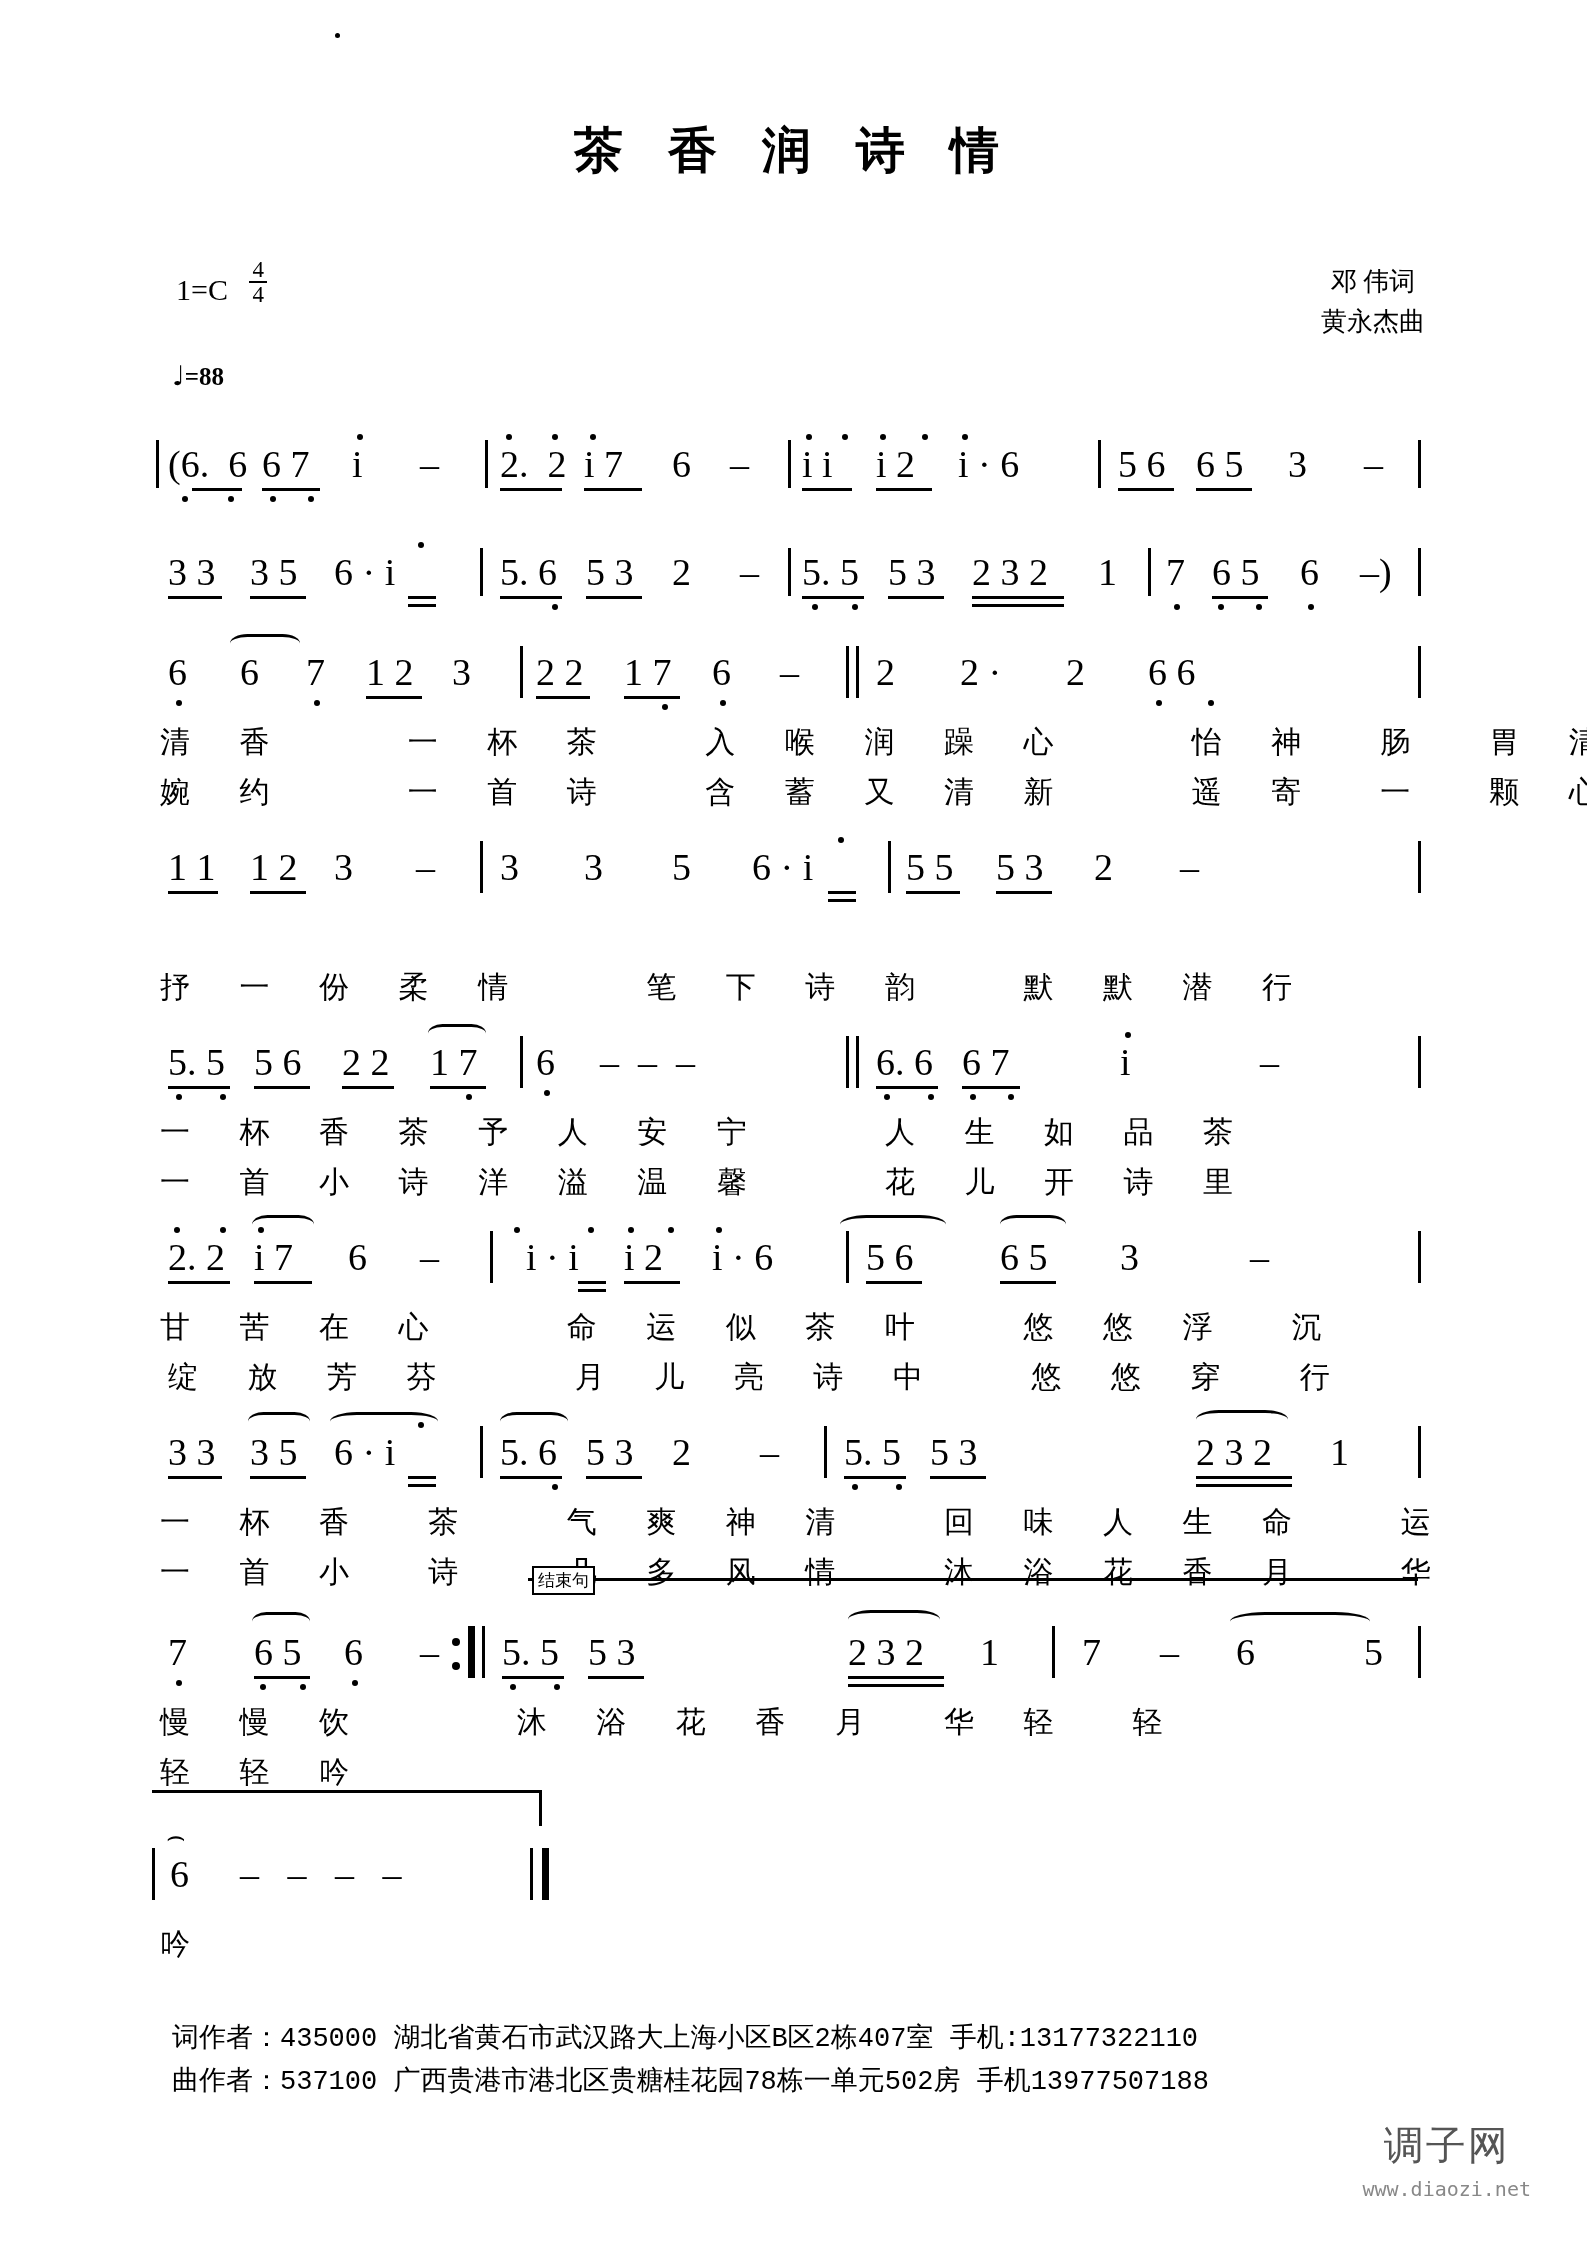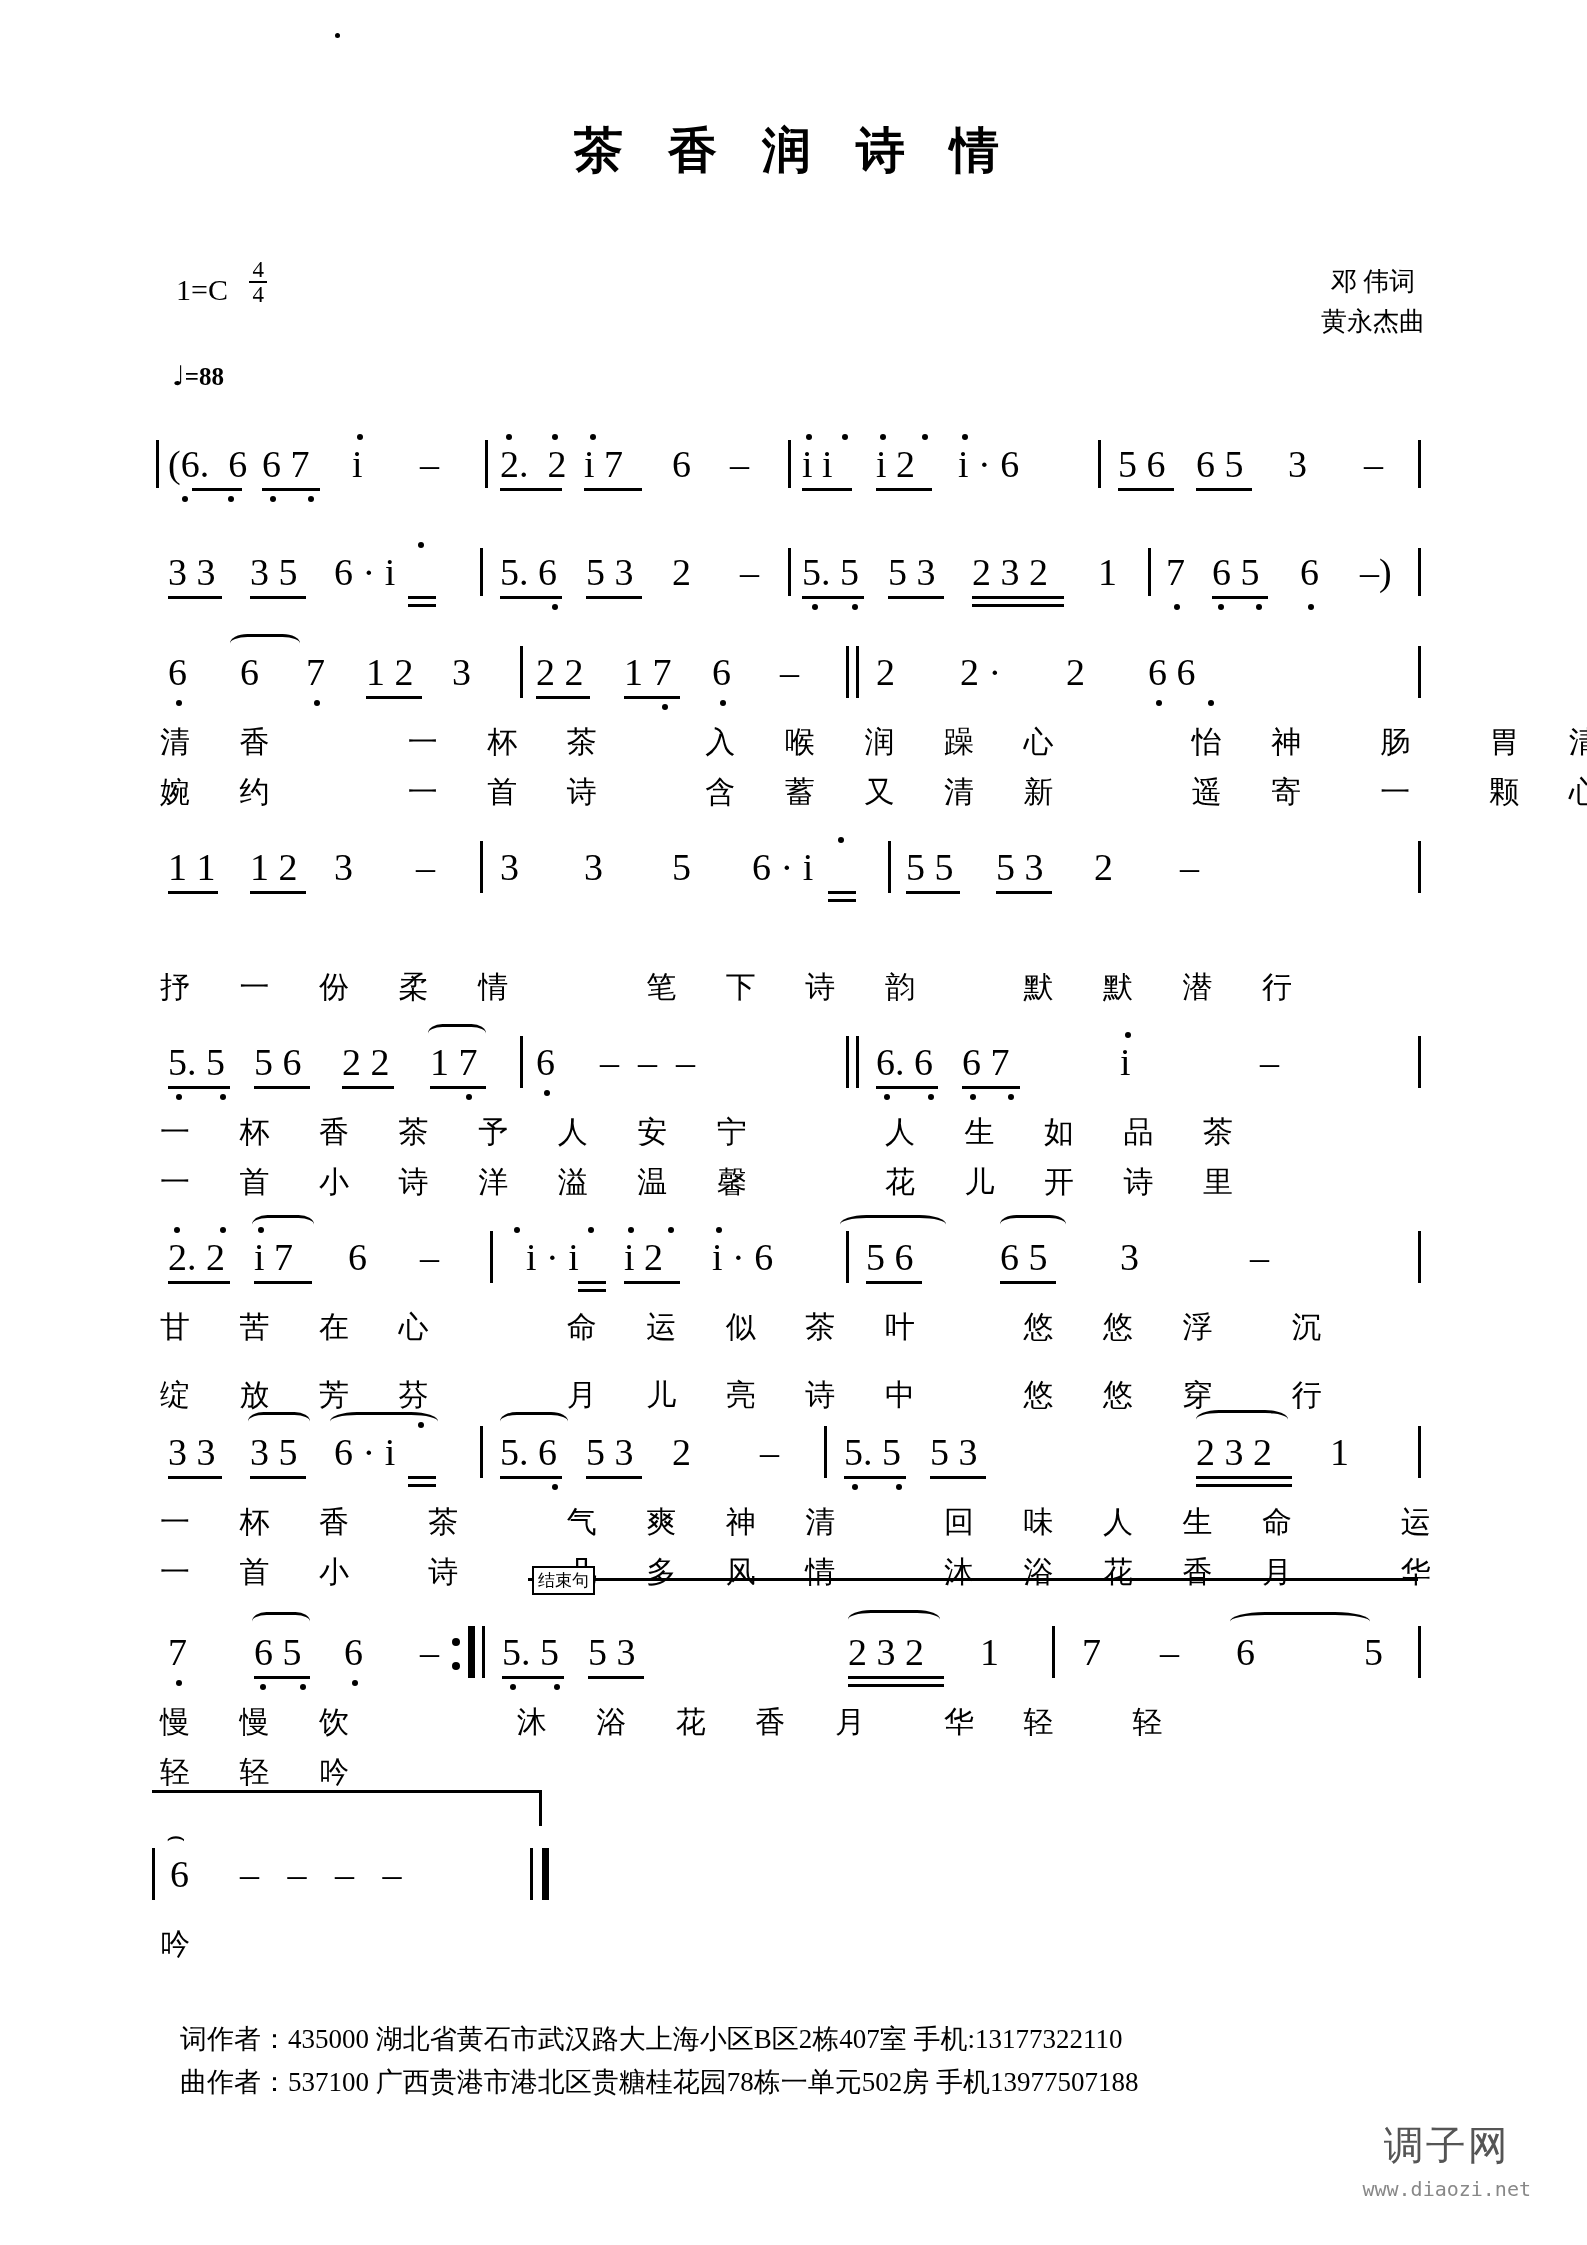--- a/index.html
+++ b/index.html
@@ -48,21 +48,21 @@
 
   
   .boxlbl{position:absolute;border:2px solid #000;font-family:"DejaVu Sans",sans-serif;font-size:17px;padding:1px 4px;background:#fff;}
 
   
   .hline{position:absolute;height:3px;background:#000;}
   .vline{position:absolute;width:3px;background:#000;}
 
   .fermata{position:absolute;font-family:"DejaVu Sans",sans-serif;font-size:30px;}
 
-  .footer{position:absolute;left:180px;top:2018px;font-family:Liberation Serif, serif;font-size:27px;line-height:1.6;}
+  .footer{position:absolute;left:172px;top:2018px;font-family:Liberation Mono, monospace;font-size:27px;line-height:1.6;}
 
   .watermark{position:absolute;right:56px;bottom:44px;text-align:center;}
   .watermark .wm1{font-family:"DejaVu Sans",sans-serif;font-size:40px;color:#555;letter-spacing:2px;}
   .watermark .wm2{font-family:"DejaVu Sans Mono",monospace;font-size:20px;color:#888;margin-top:4px;}
 </style>
 </head>
 <body>
 
 <div class="sheet">
 
@@ -324,21 +324,21 @@
     <div class="n" style="left:866px;top:-8px;">5 6</div>
     <div class="beam" style="left:866px;top:36px;width:56px;"></div>
     <div class="slur" style="left:1000px;top:-30px;width:66px;"></div>
     <div class="n" style="left:1000px;top:-8px;">6 5</div>
     <div class="beam" style="left:1000px;top:36px;width:56px;"></div>
     <div class="n" style="left:1120px;top:-8px;">3</div>
     <div class="n" style="left:1250px;top:-8px;">–</div>
     <div class="bar" style="left:1418px;top:-14px;height:52px;"></div>
 
     <div class="lyr" style="left:160px;top:62px;letter-spacing:20px;">甘 苦 在 心    命 运 似 茶 叶   悠 悠 浮  沉</div>
-    <div class="lyr" style="left:160px;top:112px;letter-spacing:20px;margin-top:18px;">绽 放 芳 芬    月 儿 亮 诗 中   悠 悠 穿  行</div>
+    <div class="lyr" style="left:168px;top:112px;letter-spacing:20px;">绽 放 芳 芬    月 儿 亮 诗 中   悠 悠 穿  行</div>
   </div>
 
   <div class="row" style="top:1440px;height:160px;">
     <div class="n" style="left:168px;top:-8px;">3 3</div>
     <div class="beam" style="left:168px;top:36px;width:54px;"></div>
     <div class="slur" style="left:248px;top:-28px;width:62px;"></div>
     <div class="n" style="left:250px;top:-8px;">3 5</div>
     <div class="beam" style="left:250px;top:36px;width:56px;"></div>
     <div class="slur" style="left:330px;top:-28px;width:108px;"></div>
     <div class="n" style="left:334px;top:-8px;">6 · i</div>

